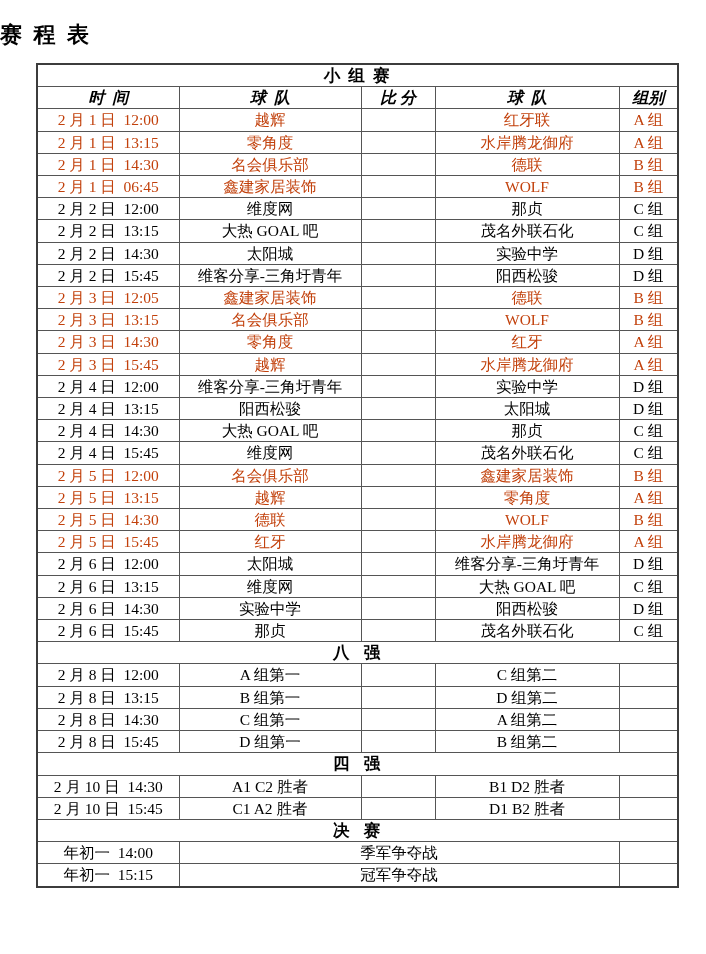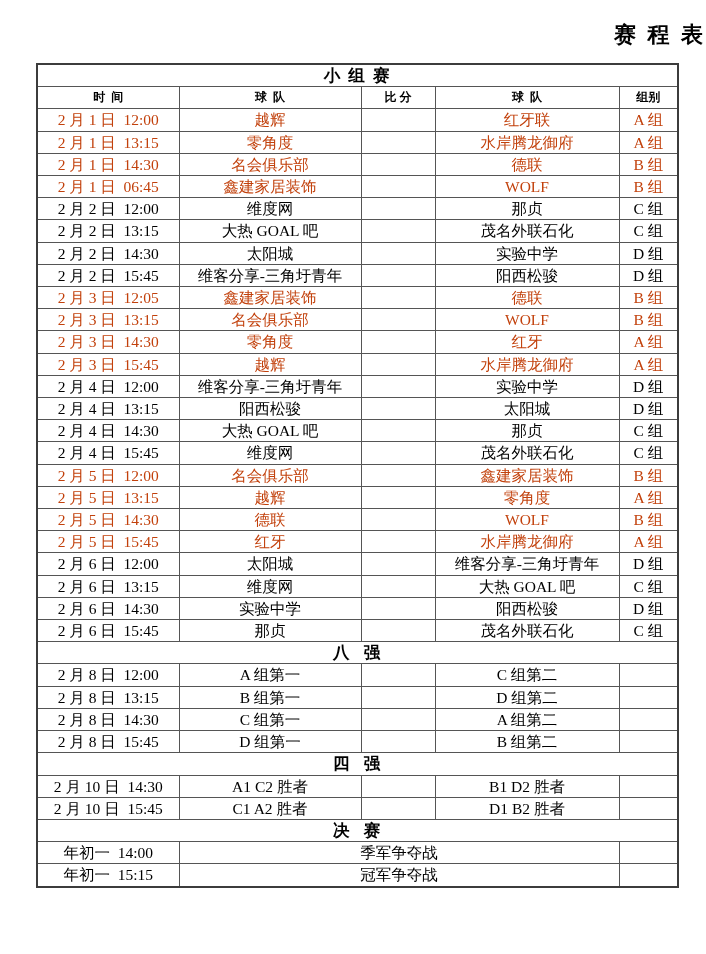--- a/index.html
+++ b/index.html
@@ -9,21 +9,21 @@
   }
   body {
     width: 706px;
     height: 954px;
     font-family: "Liberation Serif", "DejaVu Serif", serif;
     color: #000000;
     overflow: hidden;
   }
   .doc-title {
     padding-top: 22px;
-    text-align: right;
+    text-align: left;
     font-size: 22px;
     font-weight: bold;
     letter-spacing: 3px;
     line-height: 26px;
     white-space: pre;
   }
   table.schedule {
     margin: 15px 16px 0 36px;
     width: 641px;
     border-collapse: collapse;
@@ -41,21 +41,22 @@
     white-space: pre;
     overflow: hidden;
   }
   tr.section-row td {
     font-weight: bold;
     font-size: 16.5px;
     letter-spacing: 2px;
   }
   tr.header-row td {
     font-weight: bold;
-    font-size: 12px;
+    font-size: 16px;
+    font-style: italic;
   }
   tr.red td {
     color: #c2410c;
   }
 </style>
 </head>
 <body>
 
 <div>
   <div class="doc-title">赛 程 表</div>

